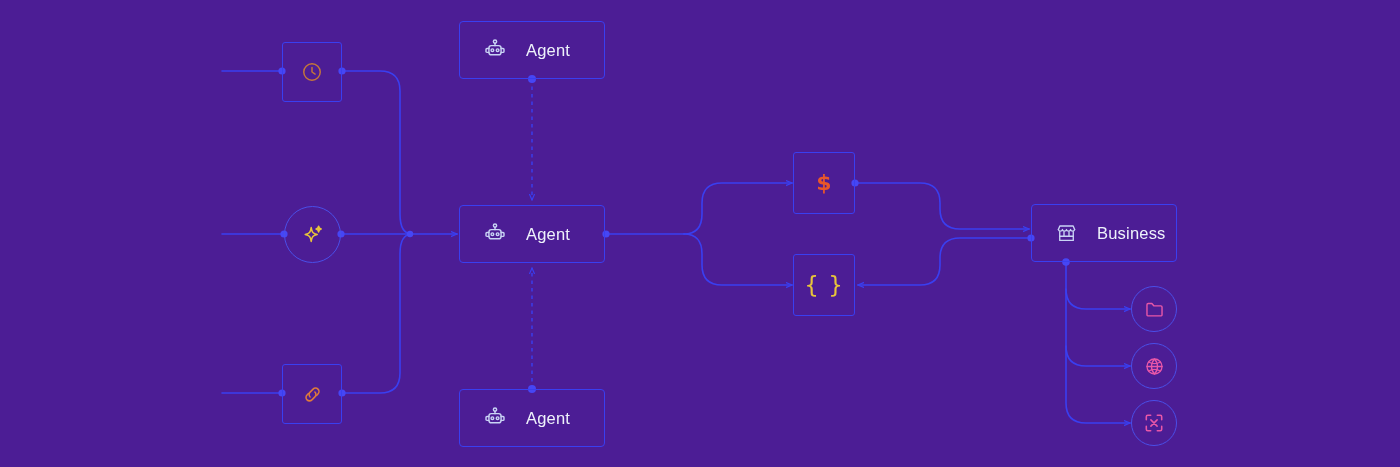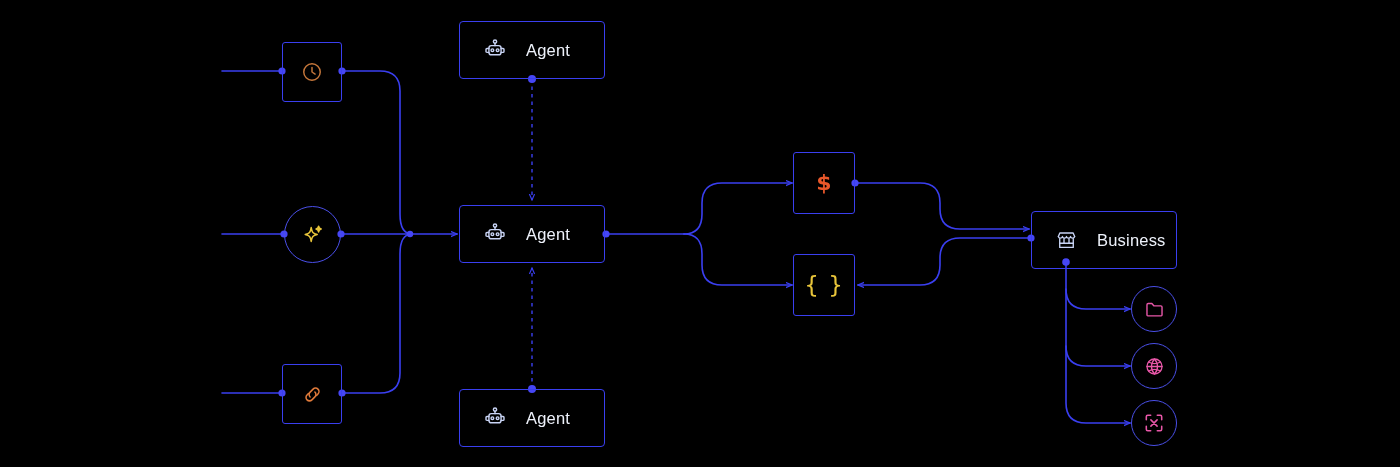--- a/index.html
+++ b/index.html
@@ -5,21 +5,21 @@
 <style>
   html, body {
     margin: 0;
     padding: 0;
     background: #0a1729;
   }
   #canvas {
     position: relative;
     width: 1400px;
     height: 467px;
-    background: #000000;
+    background: #4c1d95;
     font-family: "Liberation Sans", sans-serif;
     overflow: hidden;
   }
   #wires {
     position: absolute;
     left: 0;
     top: 0;
     width: 1400px;
     height: 467px;
   }
@@ -205,21 +205,21 @@
   </div>
 
   <div class="node node-square" style="left:793px; top:152px; width:62px; height:62px;">
     <span class="glyph glyph-dollar">$</span>
   </div>
 
   <div class="node node-square" style="left:793px; top:254px; width:62px; height:62px;">
     <span class="glyph glyph-braces">{ }</span>
   </div>
 
-  <div class="node node-box" style="left:1031px; top:211px; width:146px; height:58px;">
+  <div class="node node-box" style="left:1031px; top:204px; width:146px; height:58px;">
     <span class="icon-wrap">
       <svg class="icon-svg" width="25" height="25" viewBox="0 0 24 24" fill="none" stroke="#c9d4f5" stroke-width="1.3" stroke-linecap="round" stroke-linejoin="round">
         <path d="M4.2 8.2 L5.6 4.8 L18.4 4.8 L19.8 8.2"></path>
         <path d="M4.2 8.2 a2 2 0 0 0 3.9 0 a2 2 0 0 0 3.9 0 a2 2 0 0 0 3.9 0 a2 2 0 0 0 3.9 0"></path>
         <path d="M5.5 10.3 L5.5 18.6 L18.5 18.6 L18.5 10.3"></path>
         <path d="M5.5 14.6 L18.5 14.6"></path>
         <path d="M9.6 10.3 L9.6 14.6 M14.4 10.3 L14.4 14.6"></path>
       </svg>
     </span>
     <span class="node-label">Business</span>

